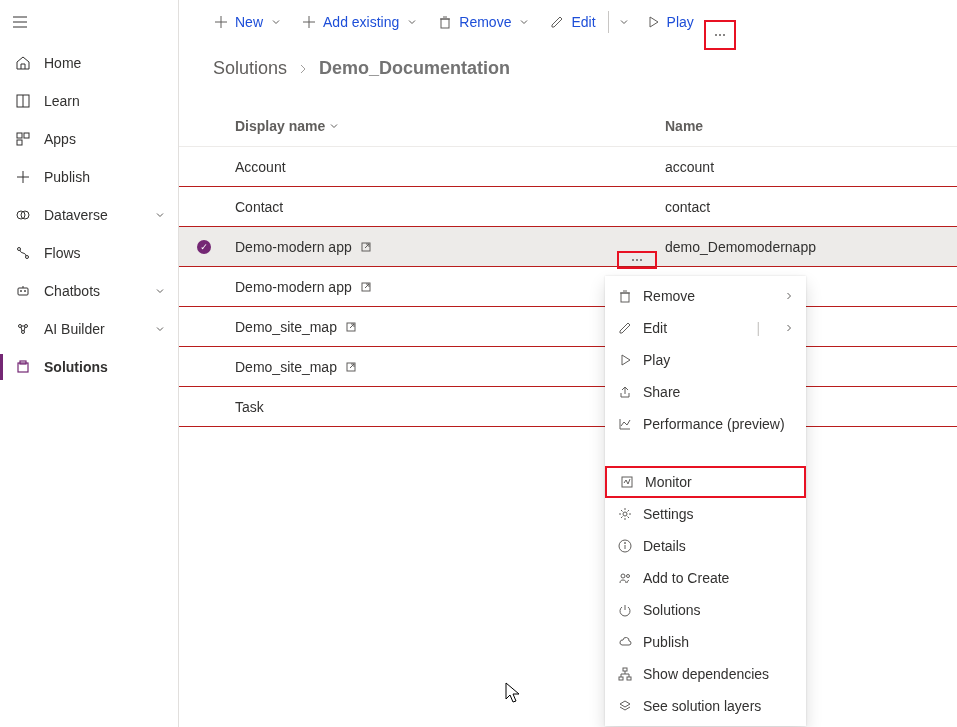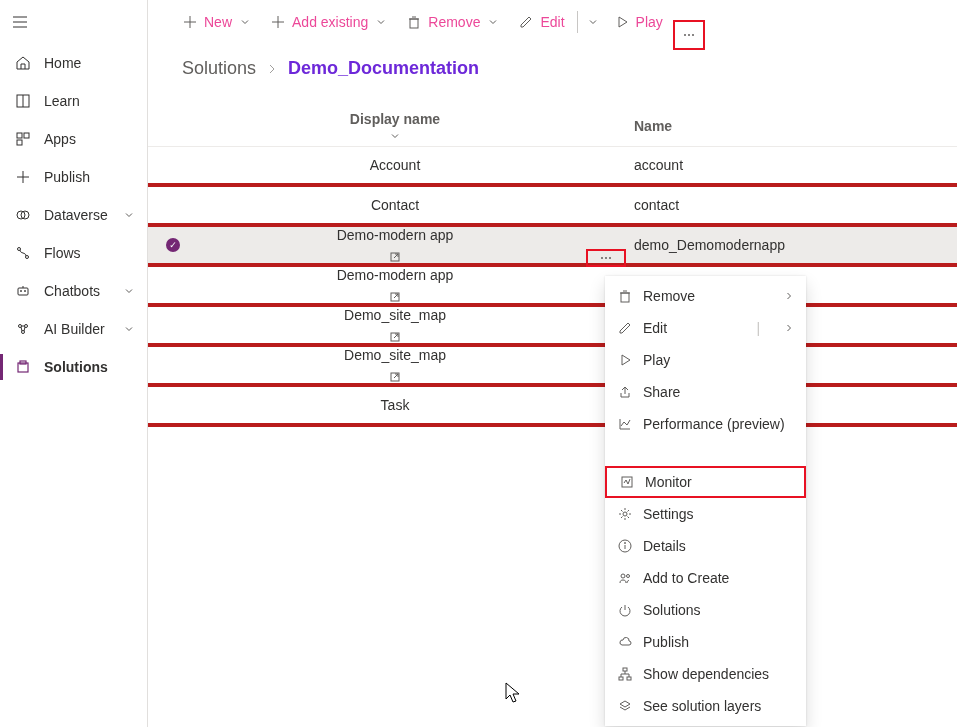--- a/index.html
+++ b/index.html
@@ -1,52 +1,52 @@
 <!DOCTYPE html>
 <html><head>
 <meta charset="utf-8">
 <style>
 * { box-sizing: border-box; margin: 0; padding: 0; }
 body { font-family: "Segoe UI", -apple-system, sans-serif; font-size: 14px; color: #323130; background: #fff; width: 957px; height: 727px; overflow: hidden; position: relative; }
 
 .app { display: flex; height: 100%; }
-.sidebar { width: 148px; border-right: 1px solid #e1dfdd; display: flex; flex-direction: column; }
+.sidebar { width: 179px; border-right: 1px solid #e1dfdd; display: flex; flex-direction: column; }
 .hamburger { height: 44px; display: flex; align-items: center; padding-left: 12px; }
 .nav { padding-top: 0; }
 .nav-item { height: 38px; display: flex; align-items: center; padding: 0 12px 0 14px; cursor: pointer; position: relative; }
 .nav-item.selected { background: #fff; font-weight: 600; }
 .nav-item.selected::before { content: ""; position: absolute; left: 0; top: 6px; bottom: 6px; width: 3px; background: #742774; }
 .nav-icon { width: 18px; height: 18px; display: flex; align-items: center; justify-content: center; color: #323130; flex-shrink: 0; }
 .nav-item.selected .nav-icon { color: #742774; }
 .nav-label { margin-left: 12px; flex: 1; }
 .nav-chevron { color: #605e5c; }
 
 .main { flex: 1; display: flex; flex-direction: column; overflow: hidden; }
 .toolbar { height: 44px; display: flex; align-items: center; padding: 0 0 0 24px; gap: 0; }
-.tb-btn { height: 36px; display: flex; align-items: center; padding: 0 10px; cursor: pointer; color: #ec4899; gap: 6px; }
+.tb-btn { height: 36px; display: flex; align-items: center; padding: 0 10px; cursor: pointer; color: #1d4ed8; gap: 6px; }
 .tb-icon { width: 16px; height: 16px; display:flex; align-items:center; justify-content:center; color: #605e5c; }
 .tb-chev { color: #605e5c; margin-left: 2px; }
 .tb-split { width:1px; height:22px; background:#c8c6c4; margin:0 2px; }
 .tb-more { position:relative; }
 .highlight-red { border: 2px solid #e81123; margin-top: 26px; }
 
 .breadcrumb { padding: 14px 0 8px 34px; display:flex; align-items:center; gap: 10px; font-size: 18px; }
 .bc-link { color: #605e5c; }
 .bc-sep { color: #a19f9d; }
-.bc-current { font-weight: 700; color: #6d28d9; }
+.bc-current { font-weight: 700; color: #737373; }
 
 .table-wrap { padding: 18px 0 0 0; position: relative; }
 .thead { display:flex; height: 42px; align-items:center; border-bottom: 1px solid #edebe9; }
 .col-check { width: 48px; flex-shrink:0; }
-.col-name { width: 390px; flex-shrink:0; padding-left: 8px; flex-direction: column; }
+.col-name { width: 390px; flex-shrink:0; padding-left: 8px; }
 .col-more { width: 40px; flex-shrink:0; }
 .col-sysname { flex:1; padding-left: 8px; }
 .th { color: #605e5c; font-weight: 600; display:flex; align-items:center; gap:4px; }
 
-.trow { display:flex; height: 40px; align-items:center; border-bottom: 4px solid #b91c1c; }
+.trow { display:flex; height: 40px; align-items:center; border-bottom: 1px solid #b91c1c; }
 .trow.selected { background: #edebe9; }
 .cell-check-inner { width:14px; height:14px; border-radius:50%; background:#742774; display:none; align-items:center; justify-content:center; margin-left:18px; color:#fff; font-size:9px; }
 .trow.selected .cell-check-inner { display:flex; }
 .cell-name { display:flex; align-items:center; gap:8px; }
 .ext-icon { color:#605e5c; font-size:11px; }
 .row-more { color:#605e5c; visibility:hidden; display:flex; align-items:center; justify-content:center; width:100%; height:100%; }
 .trow:hover .row-more, .trow.selected .row-more { visibility:visible; }
 .row-more-box { position:relative; }
 
 .context-menu { position:absolute; left:605px; top:276px; width:201px; background:#fff; box-shadow: 0 8px 16px rgba(0,0,0,.14), 0 0 2px rgba(0,0,0,.12); padding: 4px 0; z-index: 50; }

